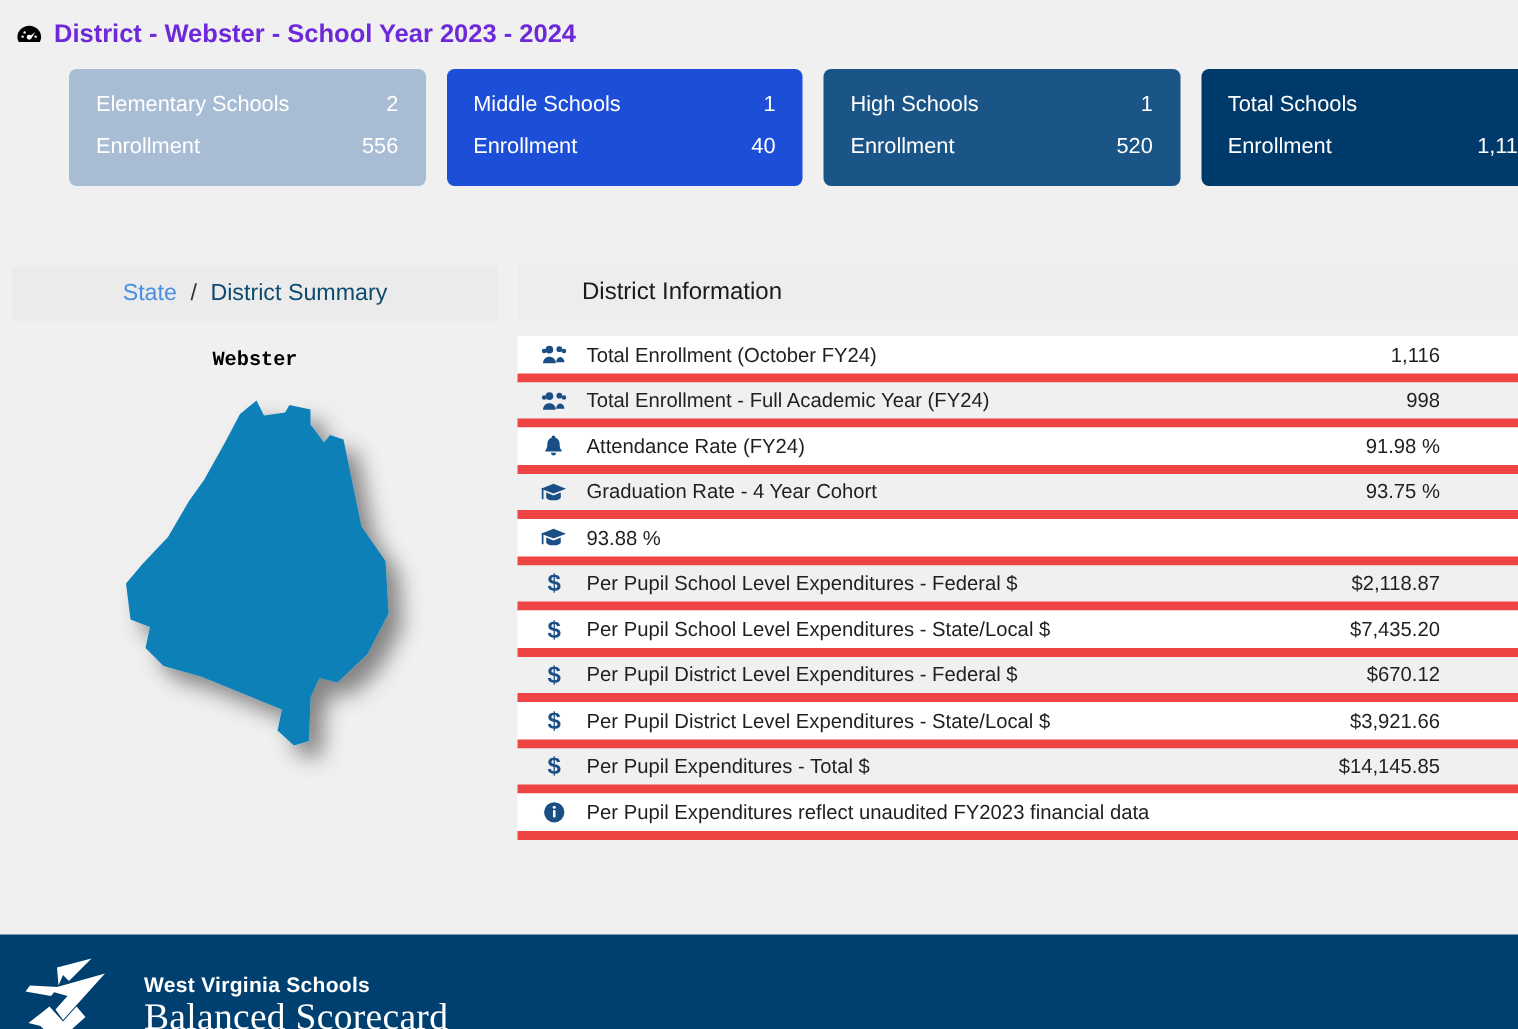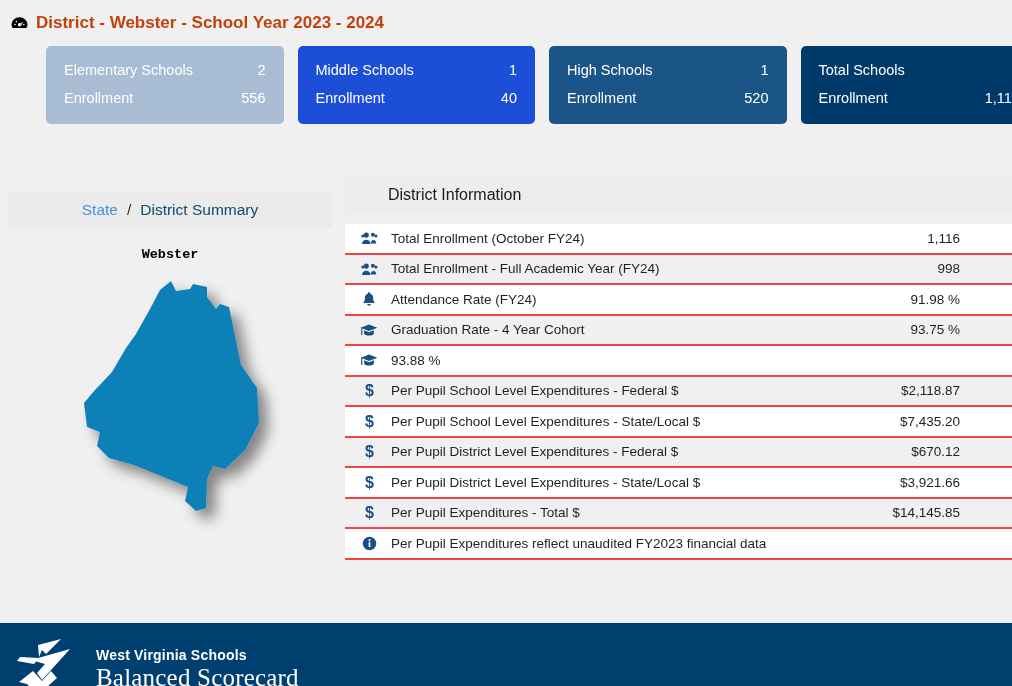--- a/index.html
+++ b/index.html
@@ -24,21 +24,21 @@
   .page-title {
     position: absolute;
     left: 10px;
     top: 10px;
     height: 26px;
     display: flex;
     align-items: center;
     gap: 7px;
     font-size: 17px;
     font-weight: bold;
-    color: #c2410c;
+    color: #6d28d9;
     white-space: nowrap;
   }
   .title-icon {
     width: 19px;
     height: 19px;
     display: inline-flex;
     align-items: center;
     justify-content: center;
   }
 
@@ -69,21 +69,21 @@
     margin-bottom: 13px;
     white-space: nowrap;
   }
   .card-label { text-align: left; }
   .card-value { text-align: right; }
 
   
   .left-panel {
     position: absolute;
     left: 8px;
-    top: 192px;
+    top: 178px;
     width: 324px;
     height: 380px;
   }
   .breadcrumb {
     height: 36px;
     background: #ebebeb;
     display: flex;
     align-items: center;
     justify-content: center;
     gap: 9px;
@@ -132,21 +132,21 @@
   }
   .info-rows { margin-top: 10px; }
   .info-row {
     display: flex;
     align-items: center;
     height: 30.5px;
     padding: 0 52px 0 10px;
     box-sizing: border-box;
     font-size: 13.5px;
     color: #1f1f1f;
-    border-bottom: 2px solid #ef4444;
+    border-bottom: 6px solid #ef4444;
   }
   .info-row.odd  { background: #ffffff; }
   .info-row.even { background: #f0f0f0; }
   .row-icon {
     width: 28px;
     min-width: 28px;
     display: inline-flex;
     align-items: center;
     justify-content: center;
     color: #1a4f85;

